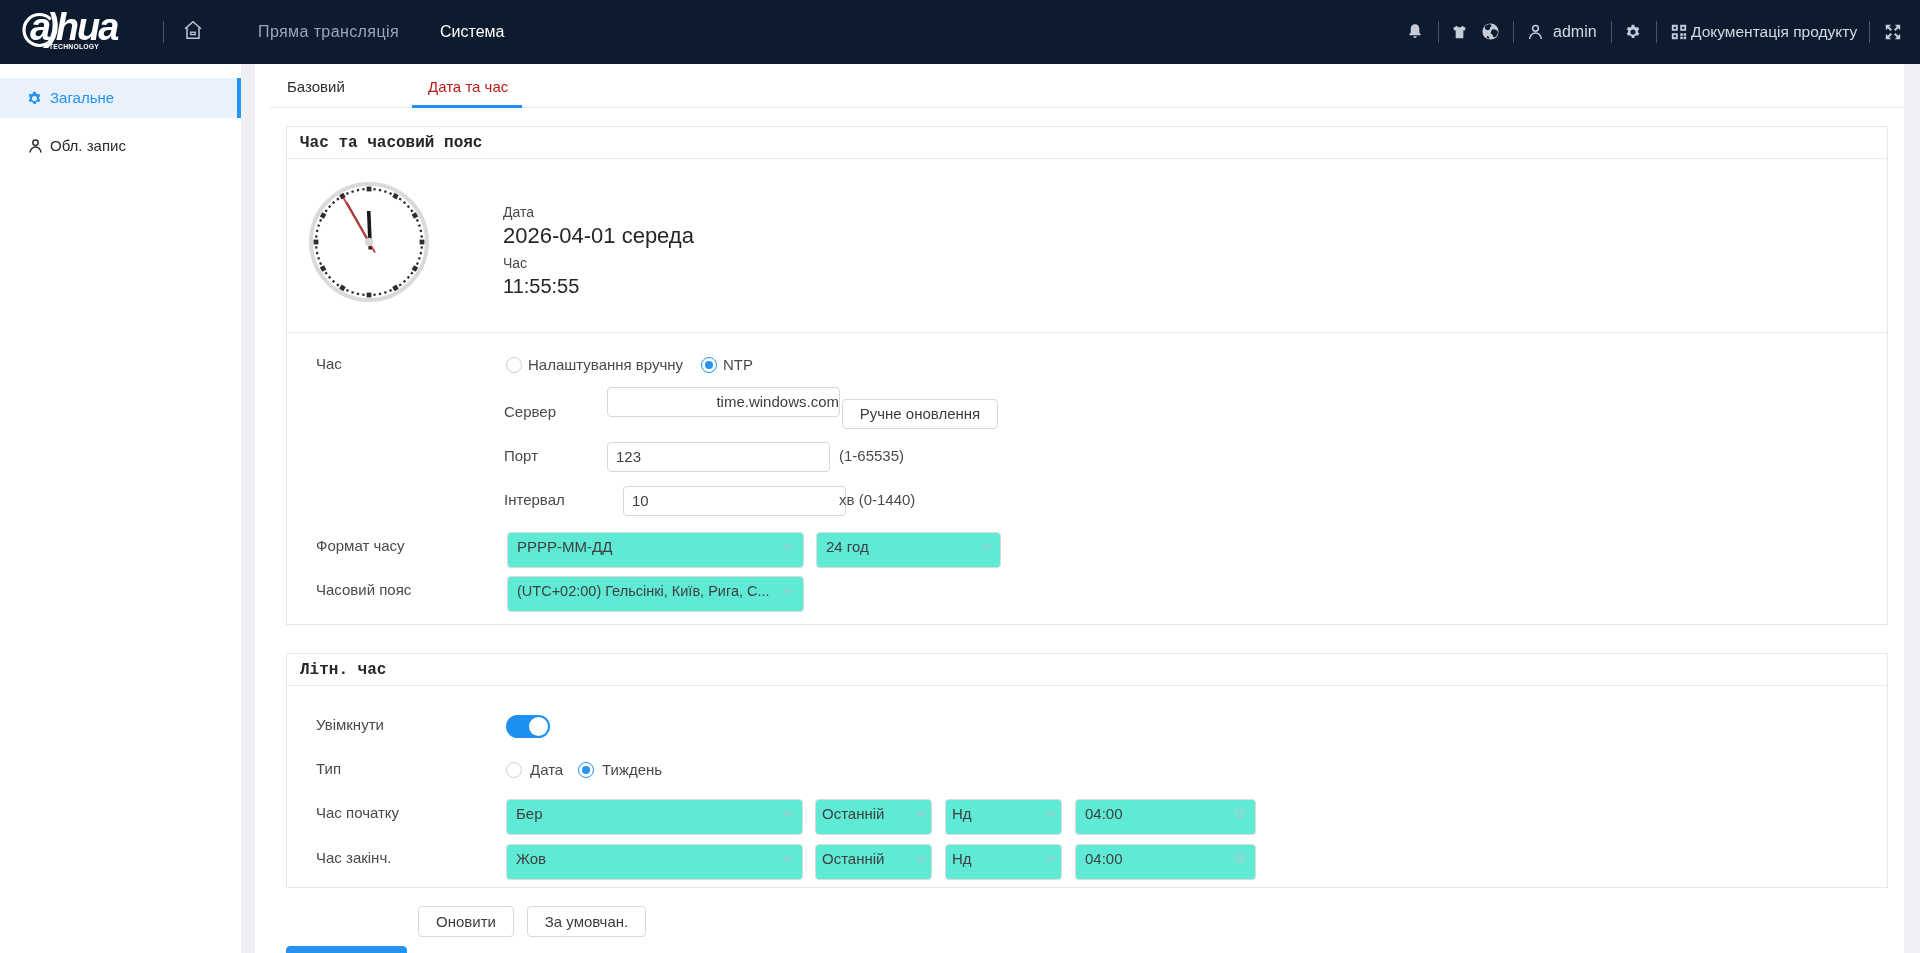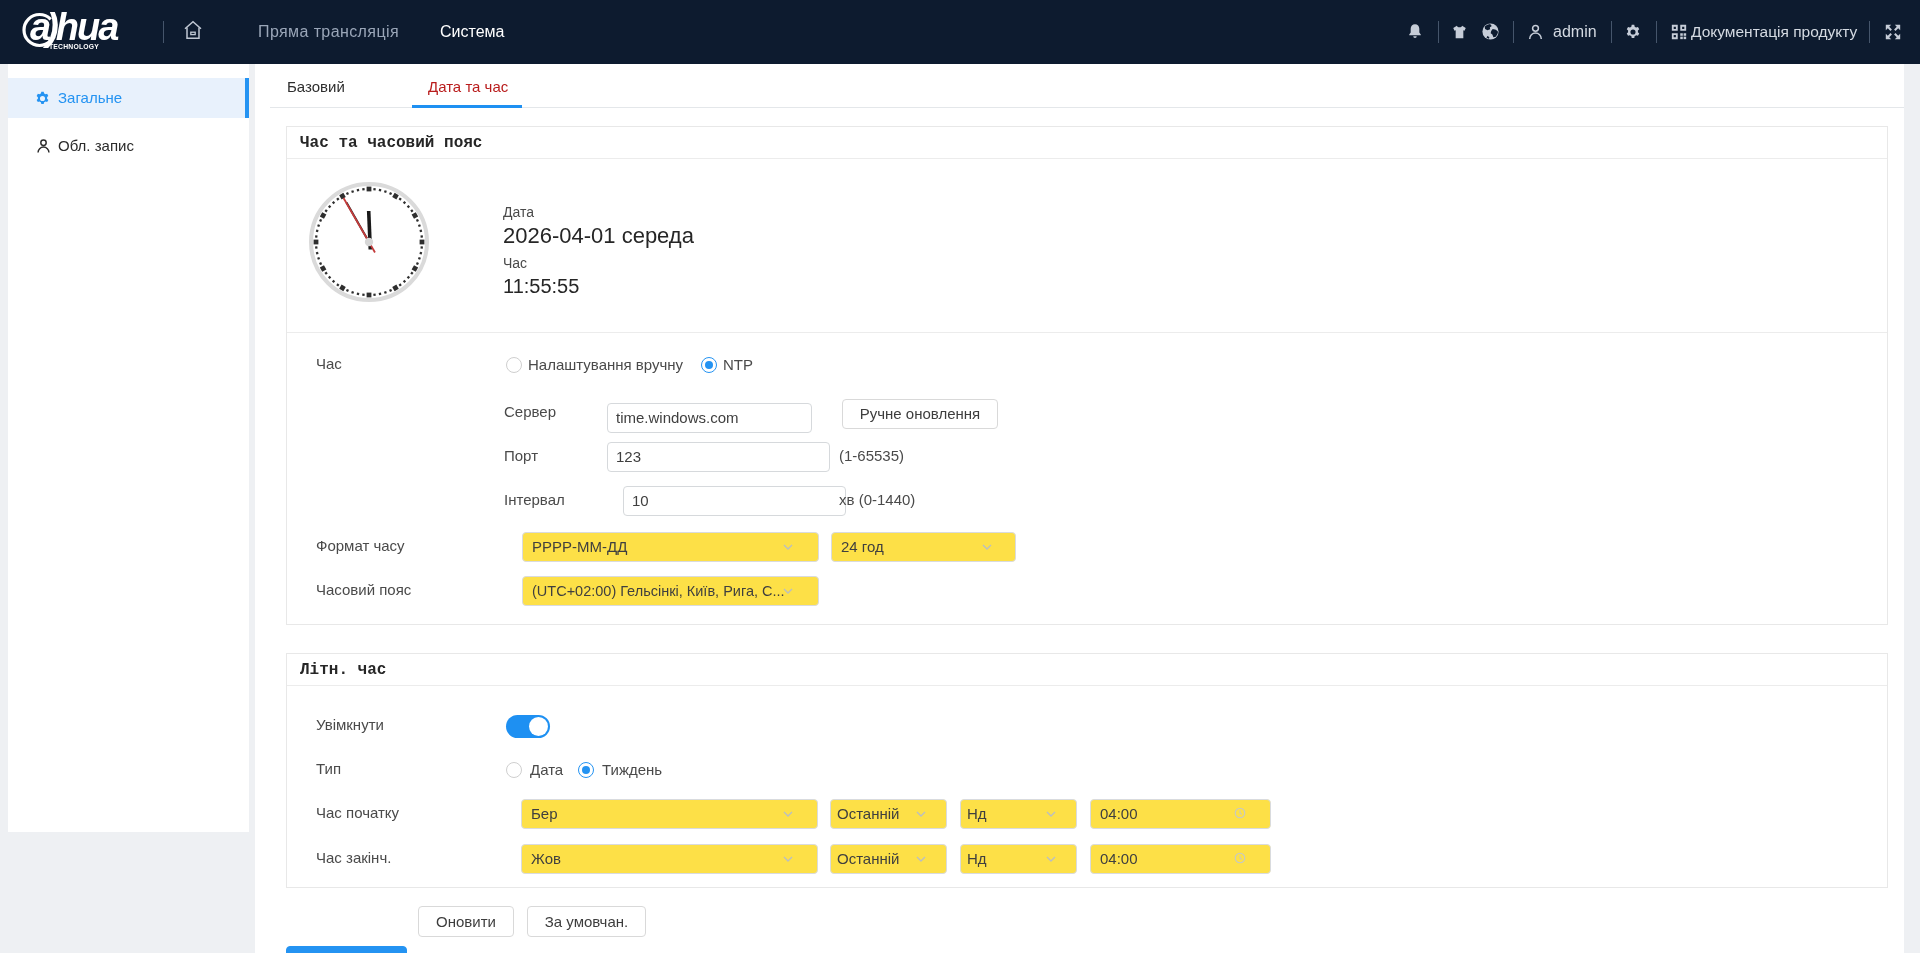--- a/index.html
+++ b/index.html
@@ -4,39 +4,39 @@
 <style>
 * { margin:0; padding:0; box-sizing:border-box; }
 html,body { width:1920px; height:953px; overflow:hidden; background:#eef0f3;
   font-family:"Liberation Sans", sans-serif; }
 .abs { position:absolute; }
 
 #topbar { position:absolute; left:0; top:0; width:1920px; height:64px; background:#0d1b2f; }
 .tsep { position:absolute; top:21px; width:1px; height:22px; background:#45556b; }
 .navtxt { position:absolute; top:0; height:64px; line-height:64px; font-size:16px; color:#9aa6b8; }
 
-#sidebar { position:absolute; left:8px; top:64px; width:241px; height:768px; background:#fff; }
+#sidebar { position:absolute; left:0; top:64px; width:241px; height:889px; background:#fff; }
 .sitem { position:absolute; left:0; width:241px; height:40px; }
 .sitem.active { background:#e8f1fc; border-right:4px solid #2493f2; }
 .sitem .stxt { position:absolute; left:50px; top:0; height:40px; line-height:40px; font-size:15px; color:#2b2b2b; }
 .sitem.active .stxt { color:#2493f2; }
 
 #main { position:absolute; left:255px; top:64px; width:1649px; height:889px; background:#fff; }
 #tabline { position:absolute; left:270px; top:107px; width:1634px; height:1px; background:#e4e7ea; }
 .tab { position:absolute; top:78px; font-size:15px; color:#2e2e2e; }
 .tab.active { color:#b91c1c; }
 #tabunderline { position:absolute; left:412px; top:105px; width:110px; height:3px; background:#1e90f2; }
 .panel { position:absolute; left:286px; width:1602px; background:#fff; border:1px solid #e8e8e8; }
 .phead { position:absolute; left:0; top:0; width:100%; height:32px; border-bottom:1px solid #ececec; }
 .phead span { position:absolute; left:13px; top:7px; font-size:16px; font-weight:bold; color:#262626;font-family:Liberation Mono, monospace; }
 .lbl { position:absolute; font-size:15px; color:#4a4a4a; }
 .inp { position:absolute; height:30px; border:1px solid #d6d9dc; border-radius:4px; background:#fff;
   font-size:15px; color:#3f3f3f; line-height:28px; padding-left:8px; }
-.sel { position:absolute; height:30px; border:1px solid #d9dbde; border-radius:4px; background:#fde047;
-  font-size:15px; color:#3f3f3f; line-height:28px; padding-left:9px;margin-left:15px; }
+.sel { position:absolute; height:36px; border:1px solid #d9dbde; border-radius:4px; background:#5eead4;
+  font-size:15px; color:#3f3f3f; line-height:28px; padding-left:9px; }
 .chev { position:absolute; top:9px; width:12px; height:12px; }
 .btn { position:absolute; height:31px; border:1px solid #d9d9d9; border-radius:4px; background:#fff;
   font-size:15px; color:#3d3d3d; text-align:center; line-height:29px; }
 .btn.blue { background:#2493f2; border-color:#2493f2; color:#fff;margin-top:40px; }
 .radio { position:absolute; width:16px; height:16px; border-radius:50%; border:1px solid #cfcfcf; background:#fff; }
 .radio.sel2 { border:1px solid #2493f2; }
 .radio.sel2::after { content:""; position:absolute; left:3px; top:3px; width:8px; height:8px;
   border-radius:50%; background:#2493f2; }
 .rlbl { position:absolute; font-size:15px; color:#4a4a4a; }
 </style>
@@ -208,21 +208,21 @@
   <div class="lbl" style="left:216px; top:148px; font-size:20px; color:#262626;">11:55:55</div>
   <div class="abs" style="left:0; top:205px; width:1600px; height:1px; background:#ececec;"></div>
 
   <div class="lbl" style="left:29px; top:228px;">Час</div>
   <div class="radio" style="left:219px; top:230px;"></div>
   <div class="rlbl" style="left:241px; top:229px;">Налаштування вручну</div>
   <div class="radio sel2" style="left:414px; top:230px;"></div>
   <div class="rlbl" style="left:436px; top:229px;">NTP</div>
 
   <div class="lbl" style="left:217px; top:276px;">Сервер</div>
-  <div class="inp" style="left:320px; top:276px; width:205px;">time.windows.com</div>
+  <div class="inp" style="left:320px; top:260px; width:233px;text-align:right;">time.windows.com</div>
   <div class="btn" style="left:555px; top:272px; width:156px; height:30px; line-height:28px;">Ручне оновлення</div>
 
   <div class="lbl" style="left:217px; top:320px;">Порт</div>
   <div class="inp" style="left:320px; top:315px; width:223px;">123</div>
   <div class="lbl" style="left:552px; top:320px;">(1-65535)</div>
 
   <div class="lbl" style="left:217px; top:364px;">Інтервал</div>
   <div class="inp" style="left:336px; top:359px; width:223px;">10</div>
   <div class="lbl" style="left:552px; top:364px;">хв (0-1440)</div>
 

